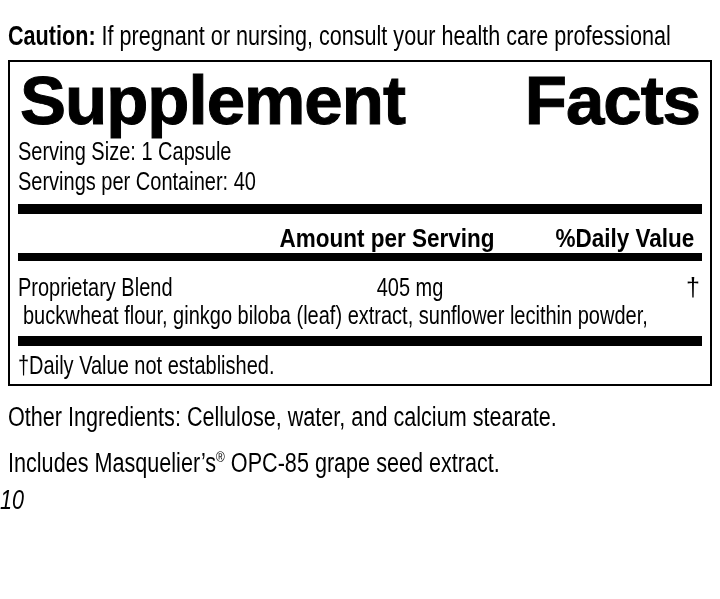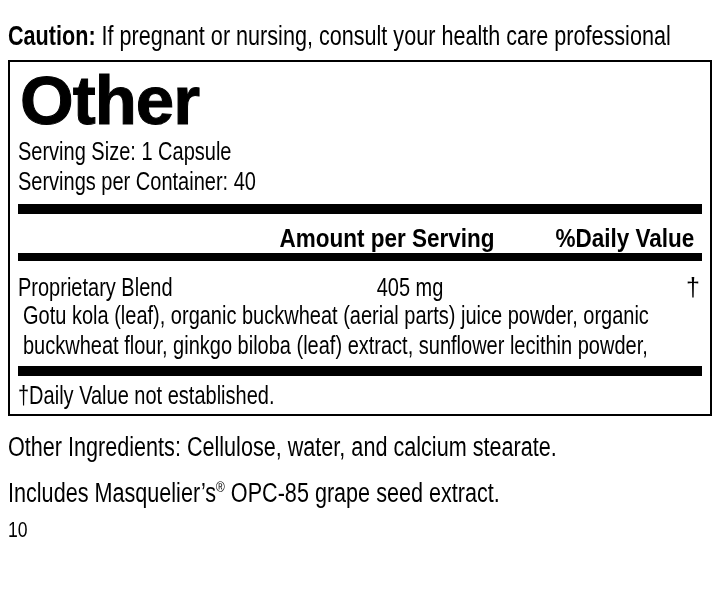--- a/index.html
+++ b/index.html
@@ -123,40 +123,42 @@
     font-size: 27px;
     line-height: 30px;
   }
   .includes {
     margin: 10px 0 0 8px;
     font-size: 27px;
     line-height: 30px;
   }
   .includes sup { font-size: 0.55em; }
   .pagenum {
-    margin: 8px 0 0 8px;
-    font-size: 22px;
+    margin: 8px 0 0 0;
+    font-size: 27px;
     line-height: 28px;
+    font-style: italic;
   }
 </style>
 </head>
 <body>
 
 <div class="caution">
   <div>
     <span class="cx">
       <span class="b">Caution:</span><span> If pregnant or nursing, consult your health care professional</span>
     </span>
   </div>
 </div>
 
 <div class="box">
 
   <div class="title-row">
-    <span>Other</span>
+    <span>Supplement</span>
+    <span>Facts</span>
   </div>
 
   <div class="serving-block">
     <div class="serving">
       <span class="cx">Serving Size: 1 Capsule</span>
     </div>
     <div class="serving">
       <span class="cx">Servings per Container: 40</span>
     </div>
   </div>
@@ -171,23 +173,20 @@
   <div class="bar bar-medium"></div>
 
   <div class="blend-row">
     <span class="cx">Proprietary Blend</span>
     <span class="blend-amt">405 mg</span>
     <span class="blend-dv">†</span>
   </div>
 
   <div class="desc">
     <div class="desc-line">
-      <span class="cx">Gotu kola (leaf), organic buckwheat (aerial parts) juice powder, organic</span>
-    </div>
-    <div class="desc-line">
       <span class="cx">buckwheat flour, ginkgo biloba (leaf) extract, sunflower lecithin powder,</span>
     </div>
   </div>
 
   <div class="bar bar-thick bar3"></div>
 
   <div class="footnote">
     <span class="cx">†Daily Value not established.</span>
   </div>
 

